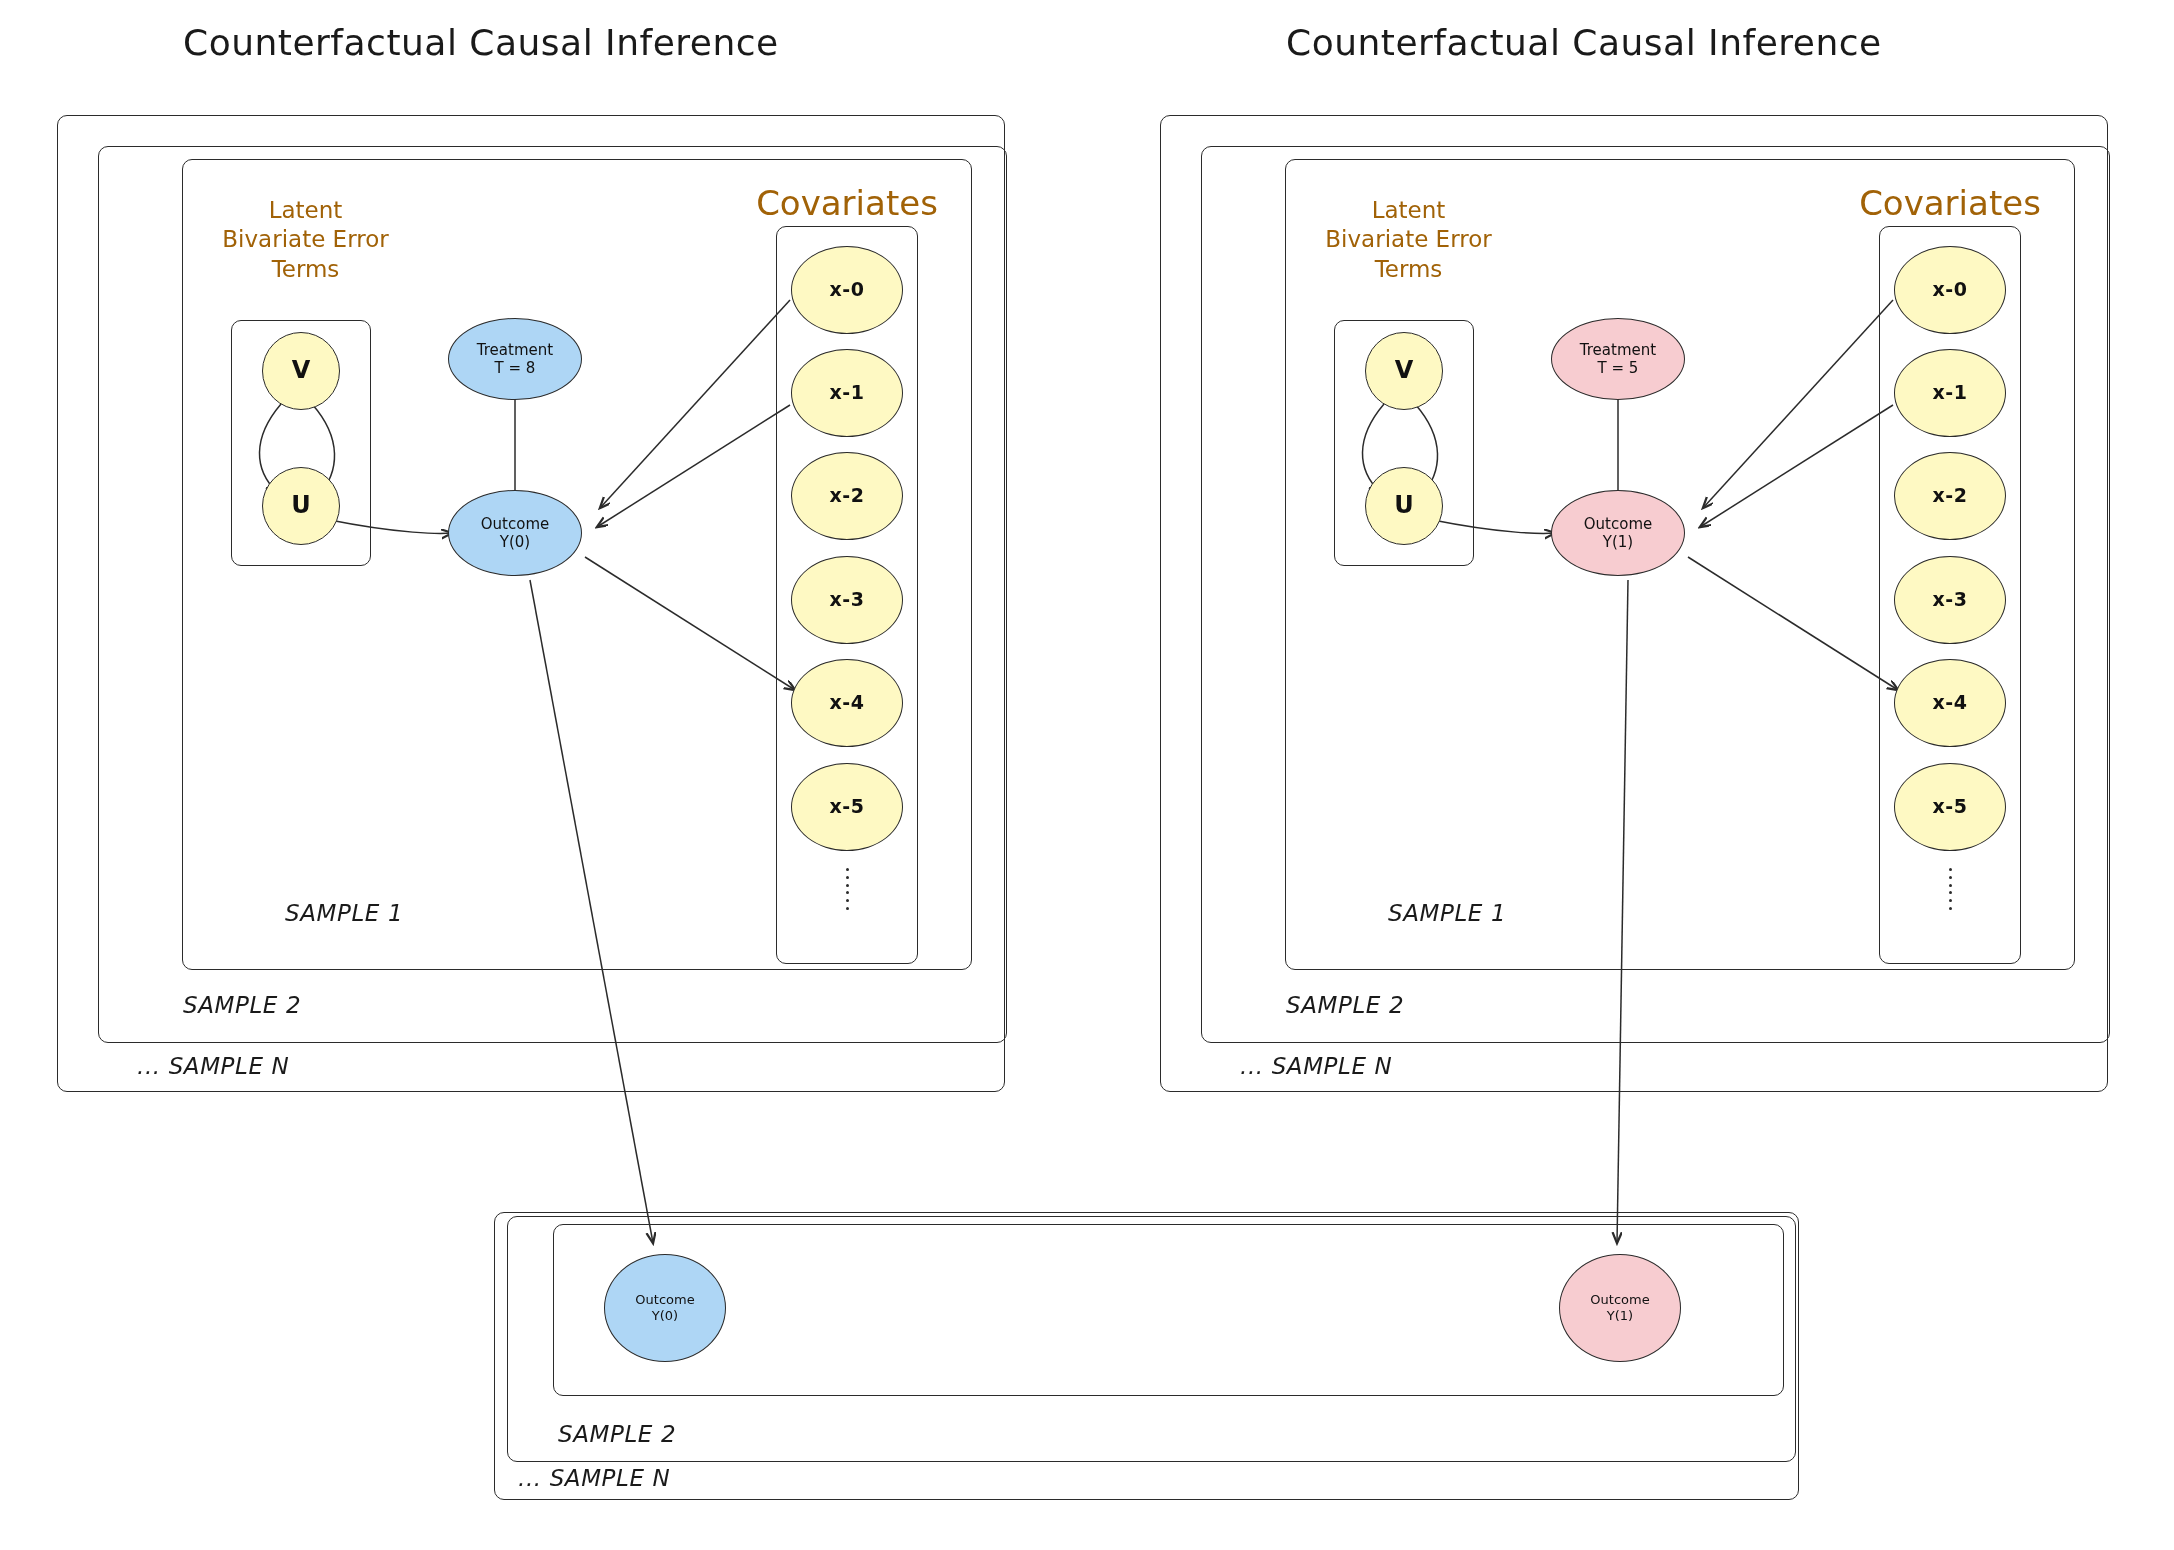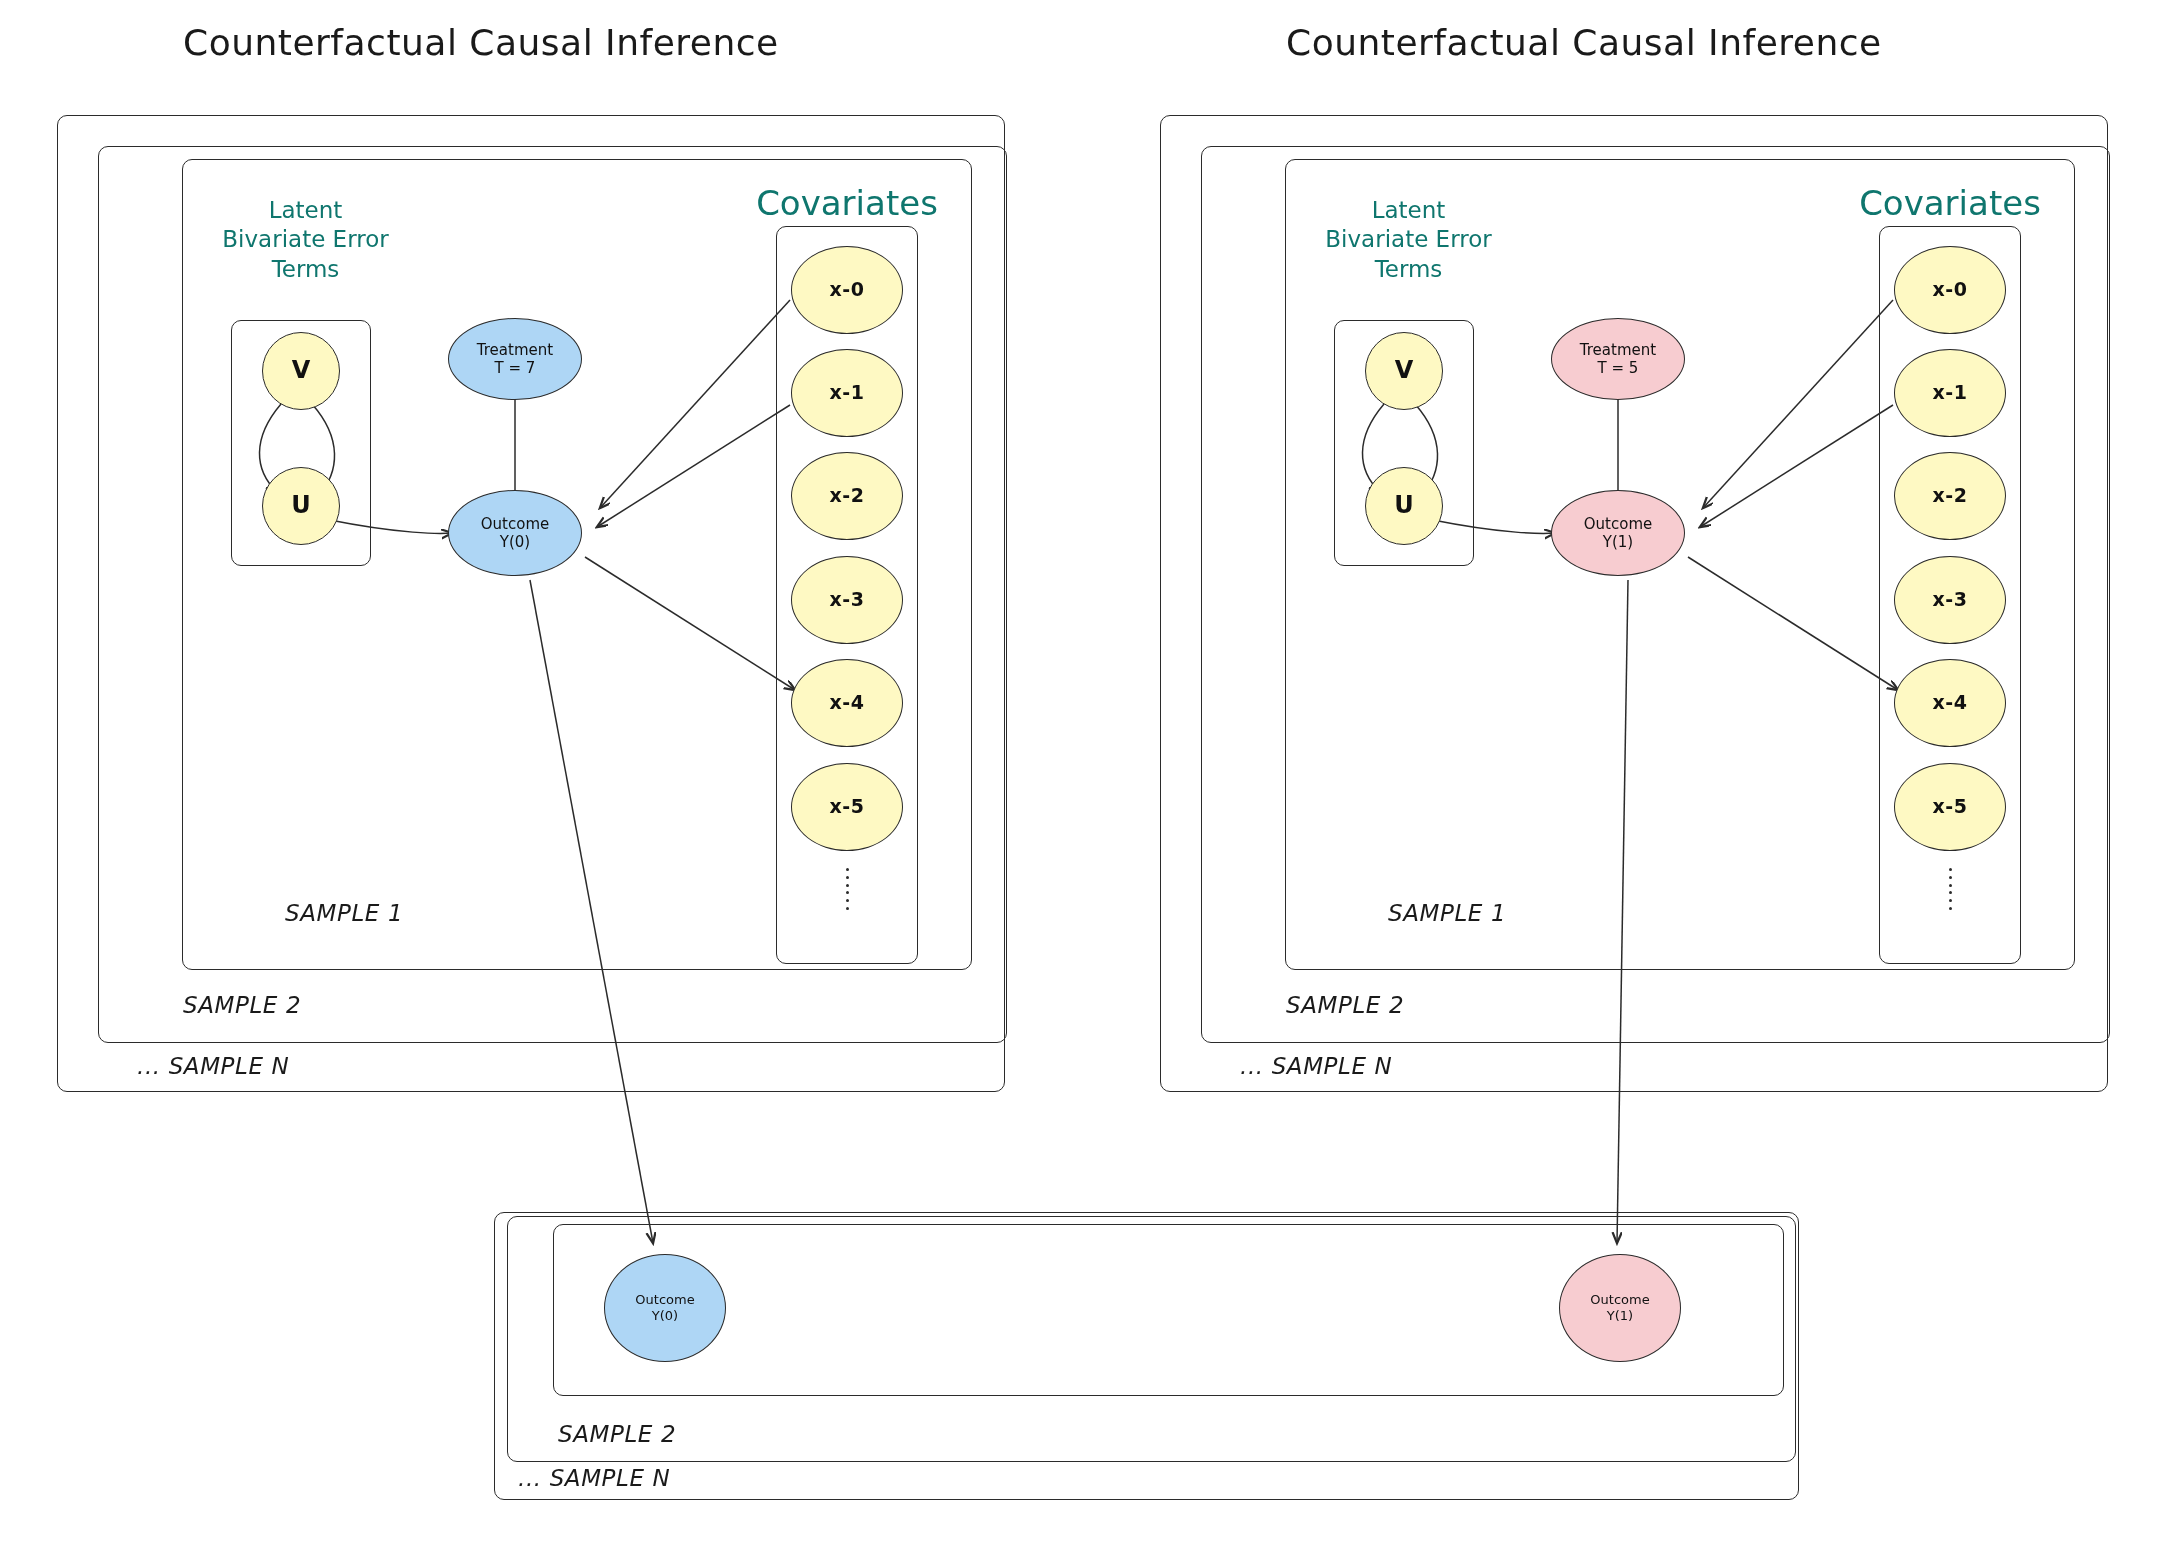--- a/index.html
+++ b/index.html
@@ -37,21 +37,21 @@
     font-style: italic;
     font-size: 23px;
     color: #1a1a1a;
     white-space: nowrap;
     letter-spacing: 0.6px;
   }
   .grp-label {
     position: absolute;
     font-family: "DejaVu Sans", sans-serif;
     font-size: 23px;
-    color: #0f766e;
+    color: #a16207;
     text-align: center;
     line-height: 1.28;
     white-space: pre-line;
   }
   .grp-label.big {
     font-size: 34px;
   }
   .node {
     position: absolute;
     box-sizing: border-box;
@@ -149,21 +149,21 @@
 
   <div class="node ellipse node-white node-uv" style="left:262px; top:332px; width:78px; height:78px;">
     <span class="l1">V</span>
   </div>
   <div class="node ellipse node-white node-uv" style="left:262px; top:467px; width:78px; height:78px;">
     <span class="l1">U</span>
   </div>
 
   <div class="node ellipse node-blue node-big" style="left:448px; top:318px; width:134px; height:82px;">
     <span class="l1">Treatment</span>
-    <span class="l2">T = 7</span>
+    <span class="l2">T = 8</span>
   </div>
 
   <div class="node ellipse node-blue node-big" style="left:448px; top:490px; width:134px; height:86px;">
     <span class="l1">Outcome</span>
     <span class="l2">Y(0)</span>
   </div>
 
   <div class="grp-label big" style="left:742px; top:182px; width:210px;">Covariates</div>
 
   <div class="box" style="left:776px; top:226px; width:142px; height:738px;"></div>

